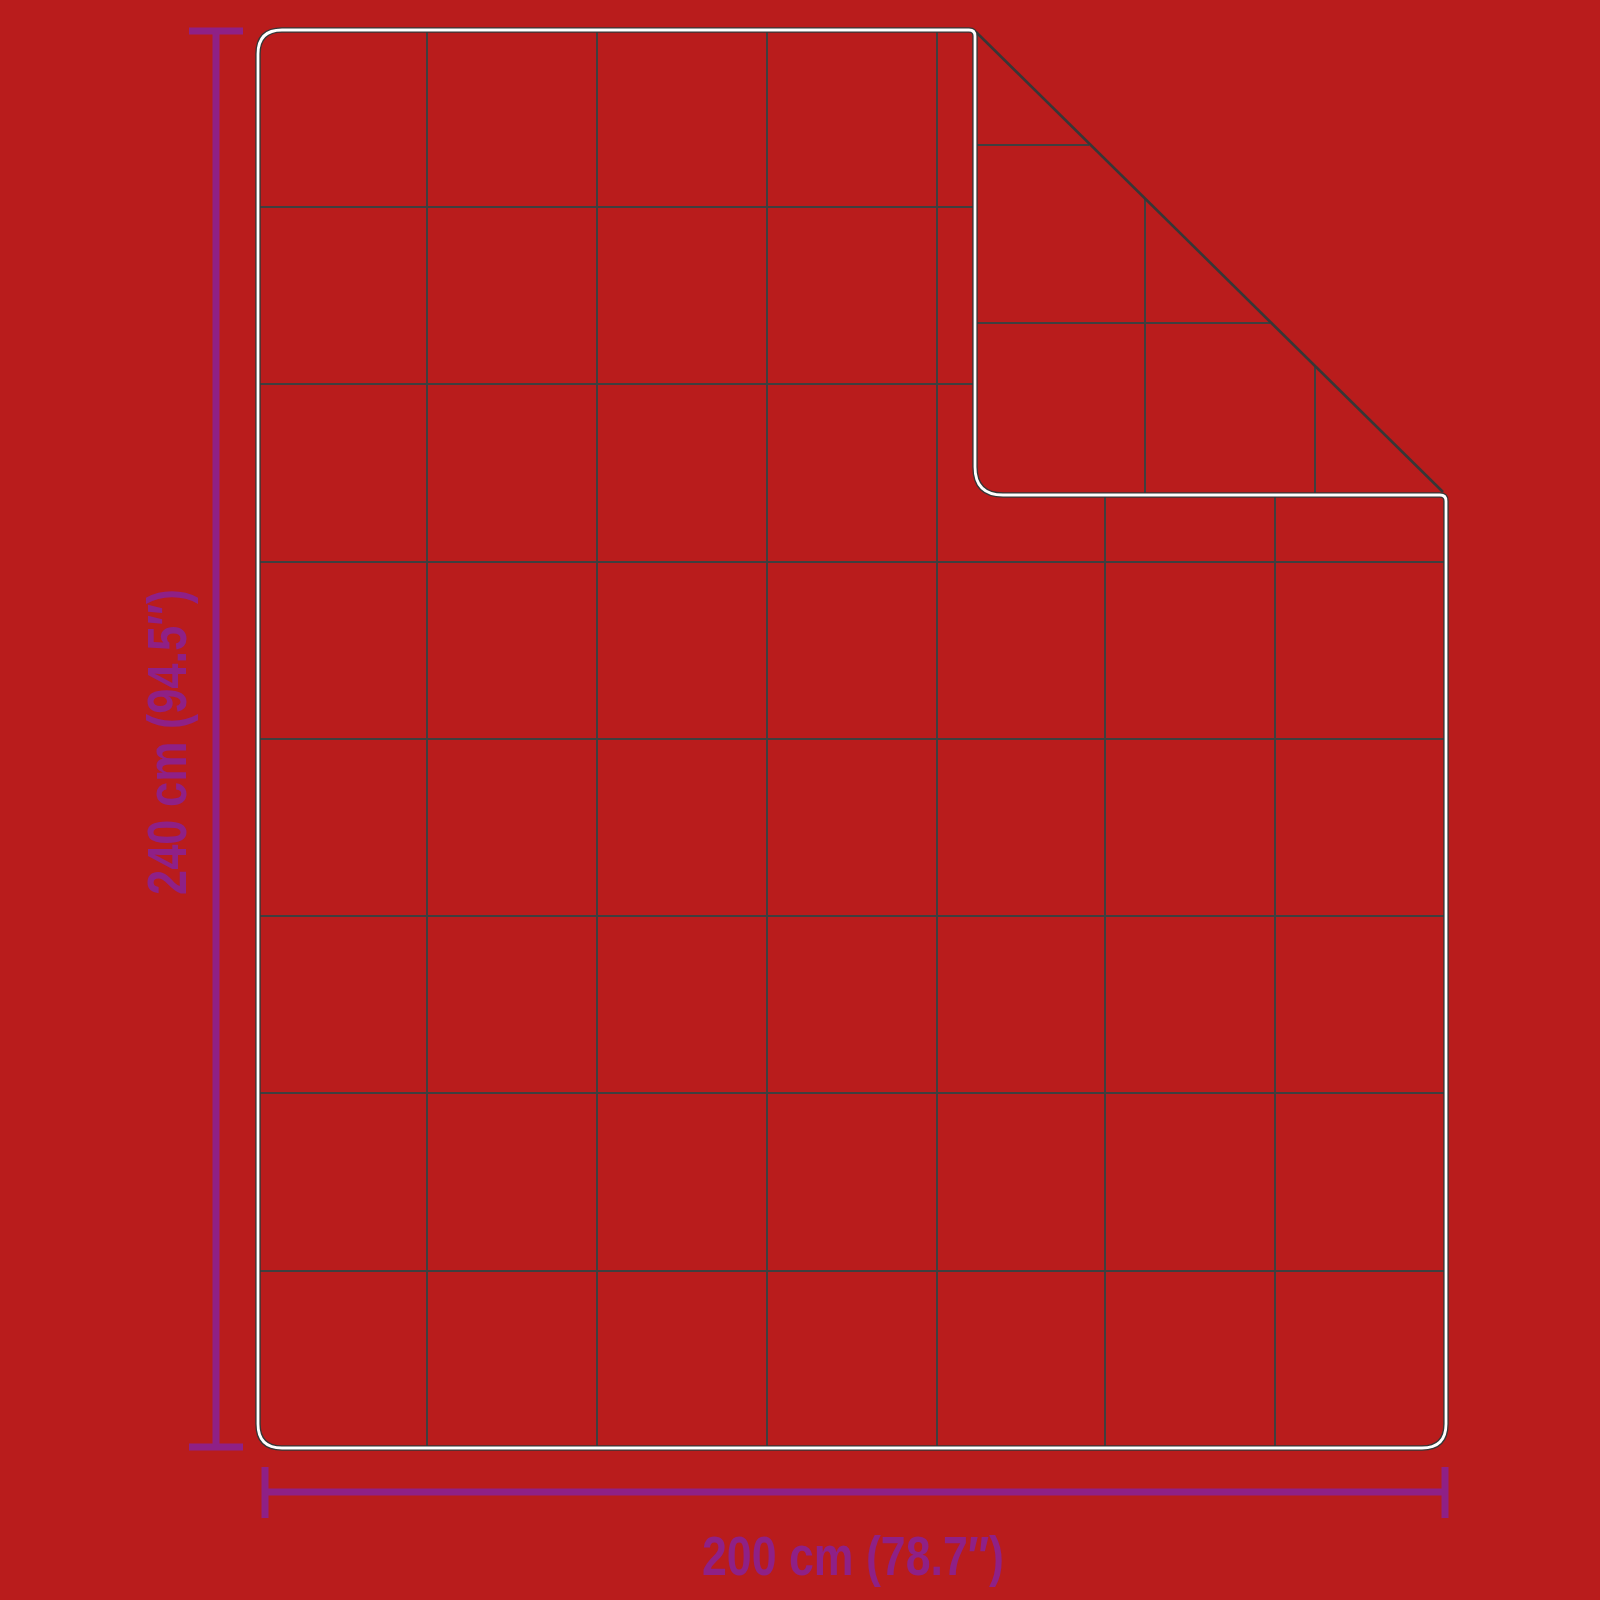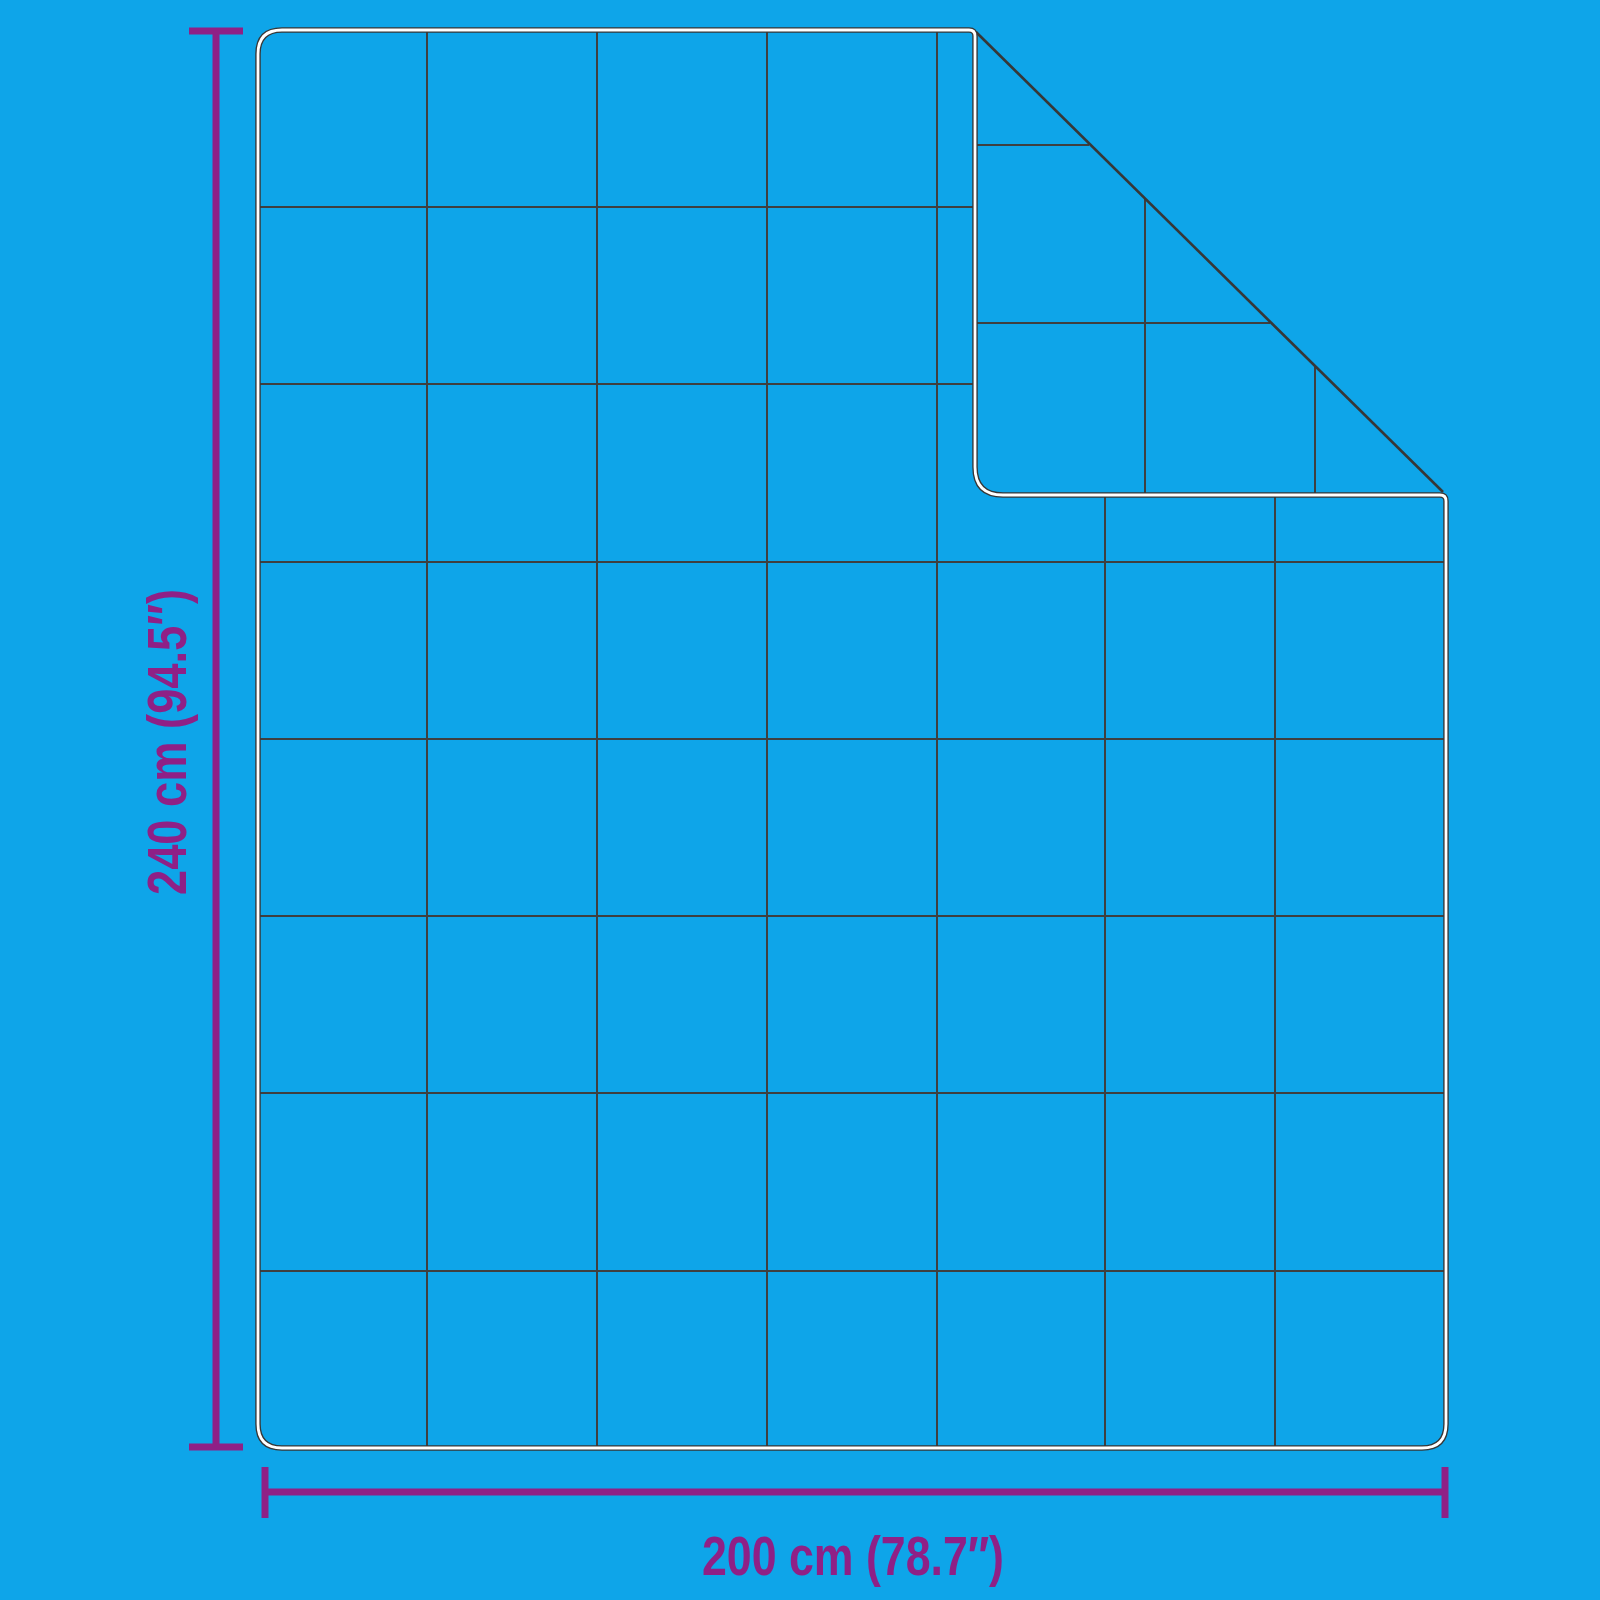--- a/index.html
+++ b/index.html
@@ -1,16 +1,16 @@
 <!DOCTYPE html>
 <html><head>
 <meta charset="utf-8">
 <style>
   html,body{margin:0;padding:0;background:#fff;}
-  .stage{position:relative;width:1600px;height:1600px;background:#0ea5e9;overflow:hidden;}
+  .stage{position:relative;width:1600px;height:1600px;background:#b91c1c;overflow:hidden;}
   .dim-label{font-family:"Liberation Sans","DejaVu Sans",sans-serif;font-weight:bold;font-size:55px;}
   svg{display:block;}
 </style>
 </head>
 <body>
 
 <div class="stage">
   <svg width="1600" height="1600" viewBox="0 0 1600 1600">
 
     <g stroke-width="2" fill="none" stroke="#3F3F3F">

